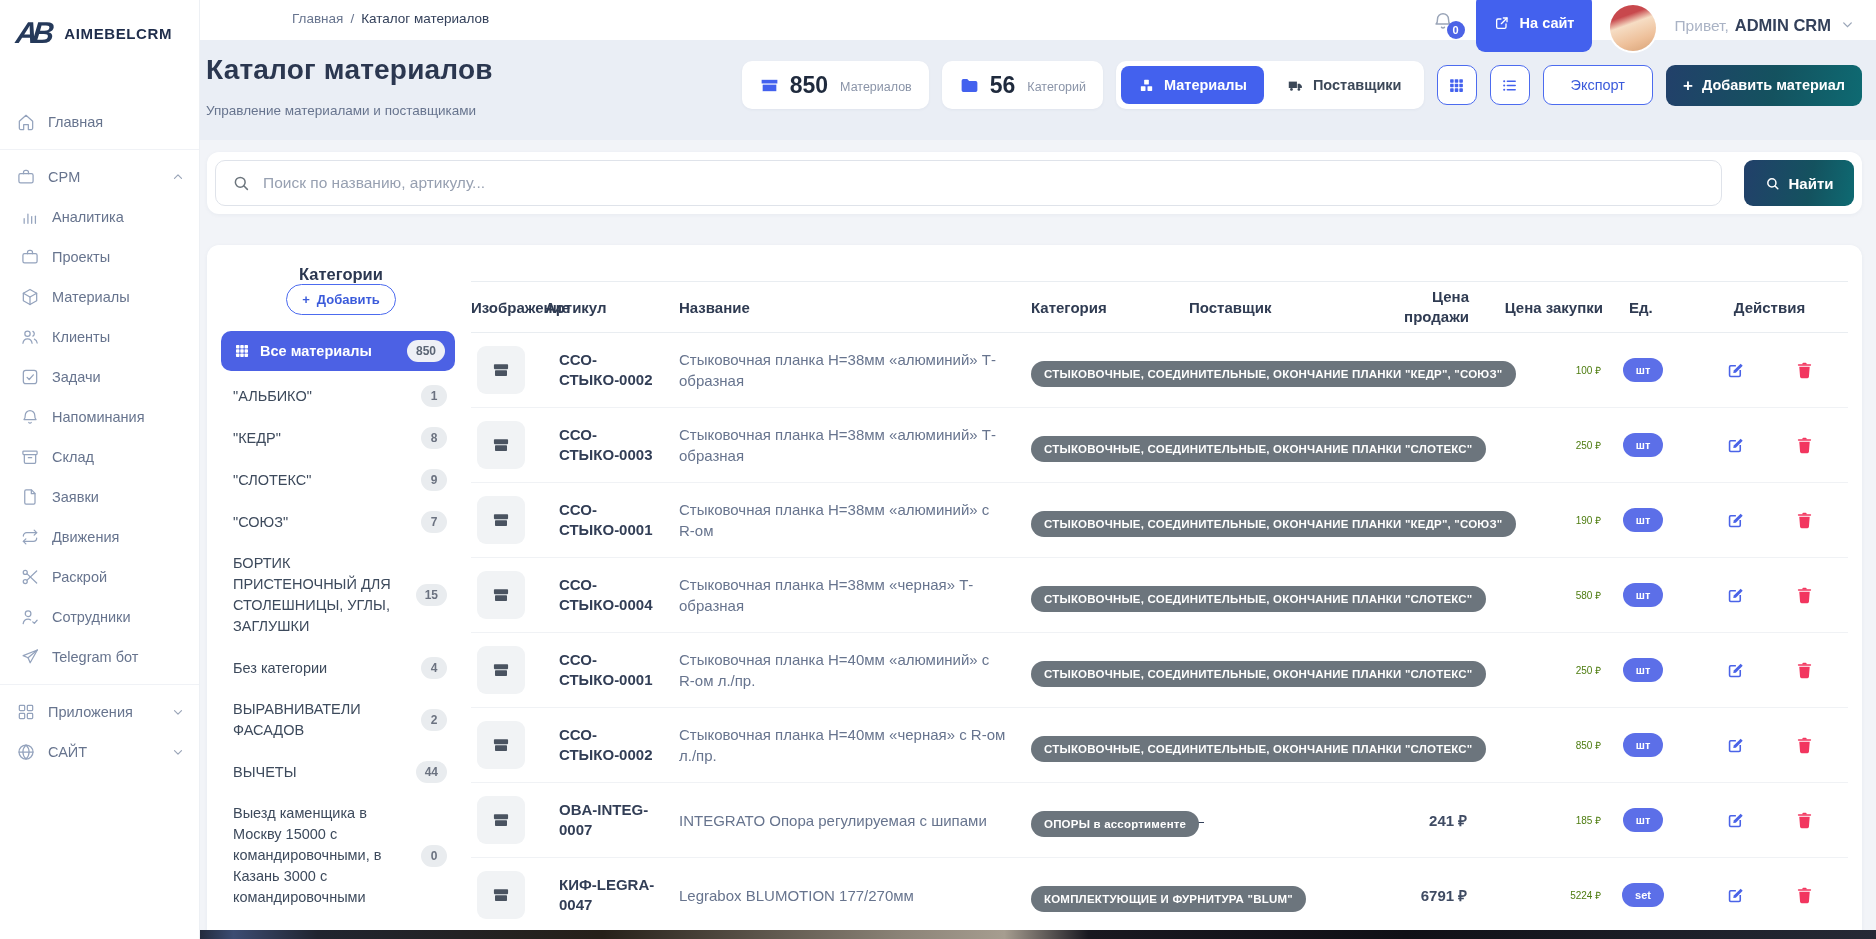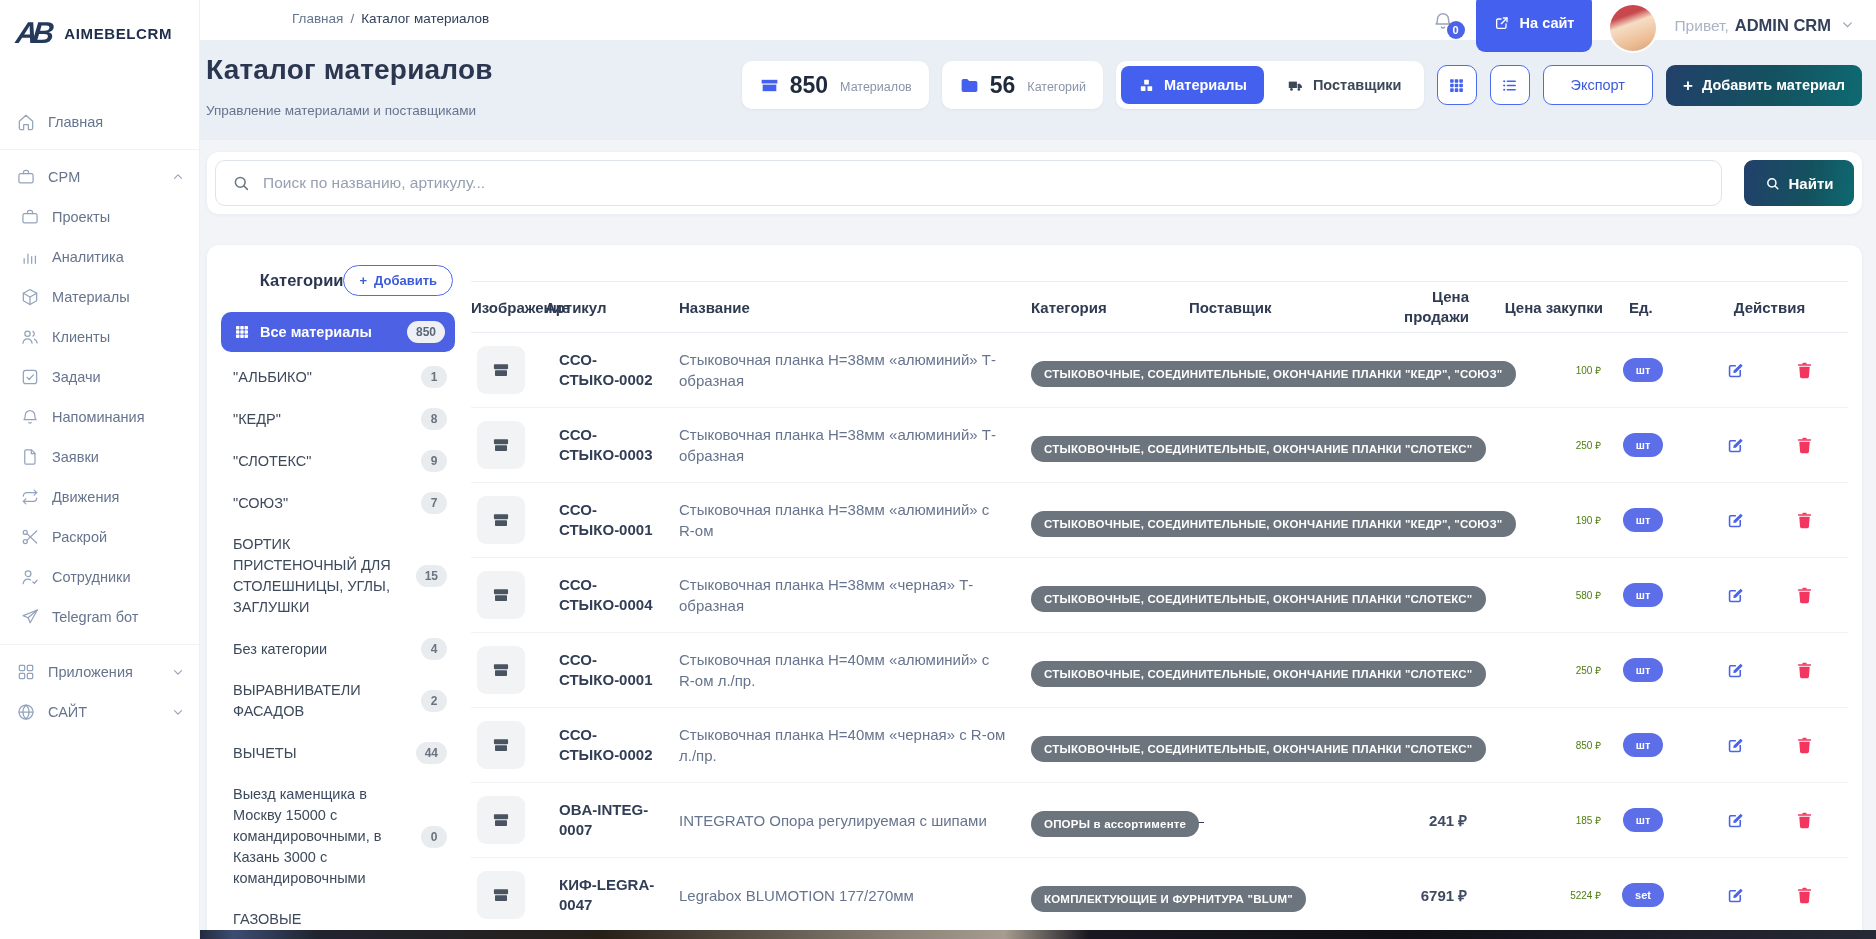--- a/index.html
+++ b/index.html
@@ -93,21 +93,21 @@
               cursor:pointer; background:linear-gradient(100deg,#22406a 0%,#14525f 60%, #0e6a72 100%); }
   .find-btn svg { width:15px; height:15px; }
 
   
   .content-card { position:absolute; left:207px; right:14px; top:245px; height:720px; background:#fff;
                   border-radius:12px 12px 0 0; box-shadow:0 1px 4px rgba(40,60,100,.05);
                   display:flex; padding:14px; overflow:hidden; }
 
   
   .cats { width:234px; flex-shrink:0; }
-  .cats-head { display:flex; align-items:center; justify-content:flex-end; padding:6px 2px 6px 8px; }
+  .cats-head { display:flex; align-items:center; justify-content:space-between; padding:6px 2px 6px 8px;flex-direction:column; }
   .cats-title { font-size:16.5px; font-weight:700; color:#2b3750; }
   .cat-add { display:flex; align-items:center; gap:7px; background:#fff; border:1.5px solid #4c6bef;
              border-radius:18px; padding:7px 15px; color:#3b5bdb; font-size:13px; font-weight:700;
              cursor:pointer; }
   .cat-list { margin-top:10px; }
   .cat-item { display:flex; align-items:center; gap:10px; padding:10px 8px 10px 12px; cursor:pointer; }
   .cat-item.active { background:#4c61e4; border-radius:10px; padding:9px 10px 9px 13px; margin-bottom:4px; }
   .cat-item.active .cat-label { color:#fff; font-weight:700; font-size:14.5px; }
   .cat-item.active svg { width:16px; height:16px; }
   .cat-label { font-size:14.5px; color:#3d4a5c; line-height:21px; flex:1; }
@@ -185,40 +185,40 @@
           <span class="sb-label">CPM</span>
           <span class="sb-chev">
             <svg viewBox="0 0 24 24" fill="none" stroke="#9aa5b8" stroke-width="2" stroke-linecap="round" stroke-linejoin="round">
               <path d="M6 14.5l6-6 6 6"></path>
             </svg>
           </span>
         </div>
         <div class="sb-item child">
           <span class="sb-ico">
             <svg viewBox="0 0 24 24" fill="none" stroke="#94a3bd" stroke-width="1.5" stroke-linecap="round" stroke-linejoin="round">
-              <rect x="3.5" y="8" width="17" height="11" rx="2"></rect>
-              <path d="M9 8V6.5A2.5 2.5 0 0 1 11.5 4h1A2.5 2.5 0 0 1 15 6.5V8"></path>
-            </svg>
-          </span>
-          <span class="sb-label">Проекты</span>
-        </div>
-        <div class="sb-item child">
-          <span class="sb-ico">
-            <svg viewBox="0 0 24 24" fill="none" stroke="#94a3bd" stroke-width="1.5" stroke-linecap="round" stroke-linejoin="round">
               <path d="M5 19.5v-5.5"></path>
               <path d="M9.5 19.5V8.5"></path>
               <path d="M14 19.5v-8"></path>
               <path d="M18.5 19.5V11"></path>
             </svg>
           </span>
           <span class="sb-label">Аналитика</span>
         </div>
         <div class="sb-item child">
           <span class="sb-ico">
             <svg viewBox="0 0 24 24" fill="none" stroke="#94a3bd" stroke-width="1.5" stroke-linecap="round" stroke-linejoin="round">
+              <rect x="3.5" y="8" width="17" height="11" rx="2"></rect>
+              <path d="M9 8V6.5A2.5 2.5 0 0 1 11.5 4h1A2.5 2.5 0 0 1 15 6.5V8"></path>
+            </svg>
+          </span>
+          <span class="sb-label">Проекты</span>
+        </div>
+        <div class="sb-item child">
+          <span class="sb-ico">
+            <svg viewBox="0 0 24 24" fill="none" stroke="#94a3bd" stroke-width="1.5" stroke-linecap="round" stroke-linejoin="round">
               <path d="M12 3l8 4.5v9L12 21l-8-4.5v-9z"></path>
               <path d="M12 12v9"></path>
               <path d="M4 7.5l8 4.5 8-4.5"></path>
             </svg>
           </span>
           <span class="sb-label">Материалы</span>
         </div>
         <div class="sb-item child">
           <span class="sb-ico">
             <svg viewBox="0 0 24 24" fill="none" stroke="#94a3bd" stroke-width="1.5" stroke-linecap="round" stroke-linejoin="round">
@@ -240,20 +240,30 @@
           <span class="sb-label">Задачи</span>
         </div>
         <div class="sb-item child">
           <span class="sb-ico">
             <svg viewBox="0 0 24 24" fill="none" stroke="#94a3bd" stroke-width="1.5" stroke-linecap="round" stroke-linejoin="round">
               <path d="M6.3 10a5.7 5.7 0 1 1 11.4 0c0 3.8 1.5 5.1 1.5 5.1H4.8S6.3 13.8 6.3 10z"></path>
               <path d="M10.5 18.6a1.8 1.8 0 0 0 3 0"></path>
             </svg>
           </span>
           <span class="sb-label">Напоминания</span>
+        </div>
+        <div class="sb-item child">
+          <span class="sb-ico">
+            <svg viewBox="0 0 24 24" fill="none" stroke="#94a3bd" stroke-width="1.5" stroke-linecap="round" stroke-linejoin="round">
+              <rect x="3.5" y="4.8" width="17" height="4.4" rx="1"></rect>
+              <path d="M5.2 9.2V18a1.6 1.6 0 0 0 1.6 1.6h10.4A1.6 1.6 0 0 0 18.8 18V9.2"></path>
+              <path d="M10 12.8h4"></path>
+            </svg>
+          </span>
+          <span class="sb-label">Склад</span>
         </div>
         <div class="sb-item child">
           <span class="sb-ico">
             <svg viewBox="0 0 24 24" fill="none" stroke="#94a3bd" stroke-width="1.5" stroke-linecap="round" stroke-linejoin="round">
               <path d="M7.2 3.5h6.6l4.2 4.2V19a1.5 1.5 0 0 1-1.5 1.5H7.2A1.5 1.5 0 0 1 5.7 19V5a1.5 1.5 0 0 1 1.5-1.5z"></path>
               <path d="M13.6 3.7V8h4.3"></path>
             </svg>
           </span>
           <span class="sb-label">Заявки</span>
         </div>

